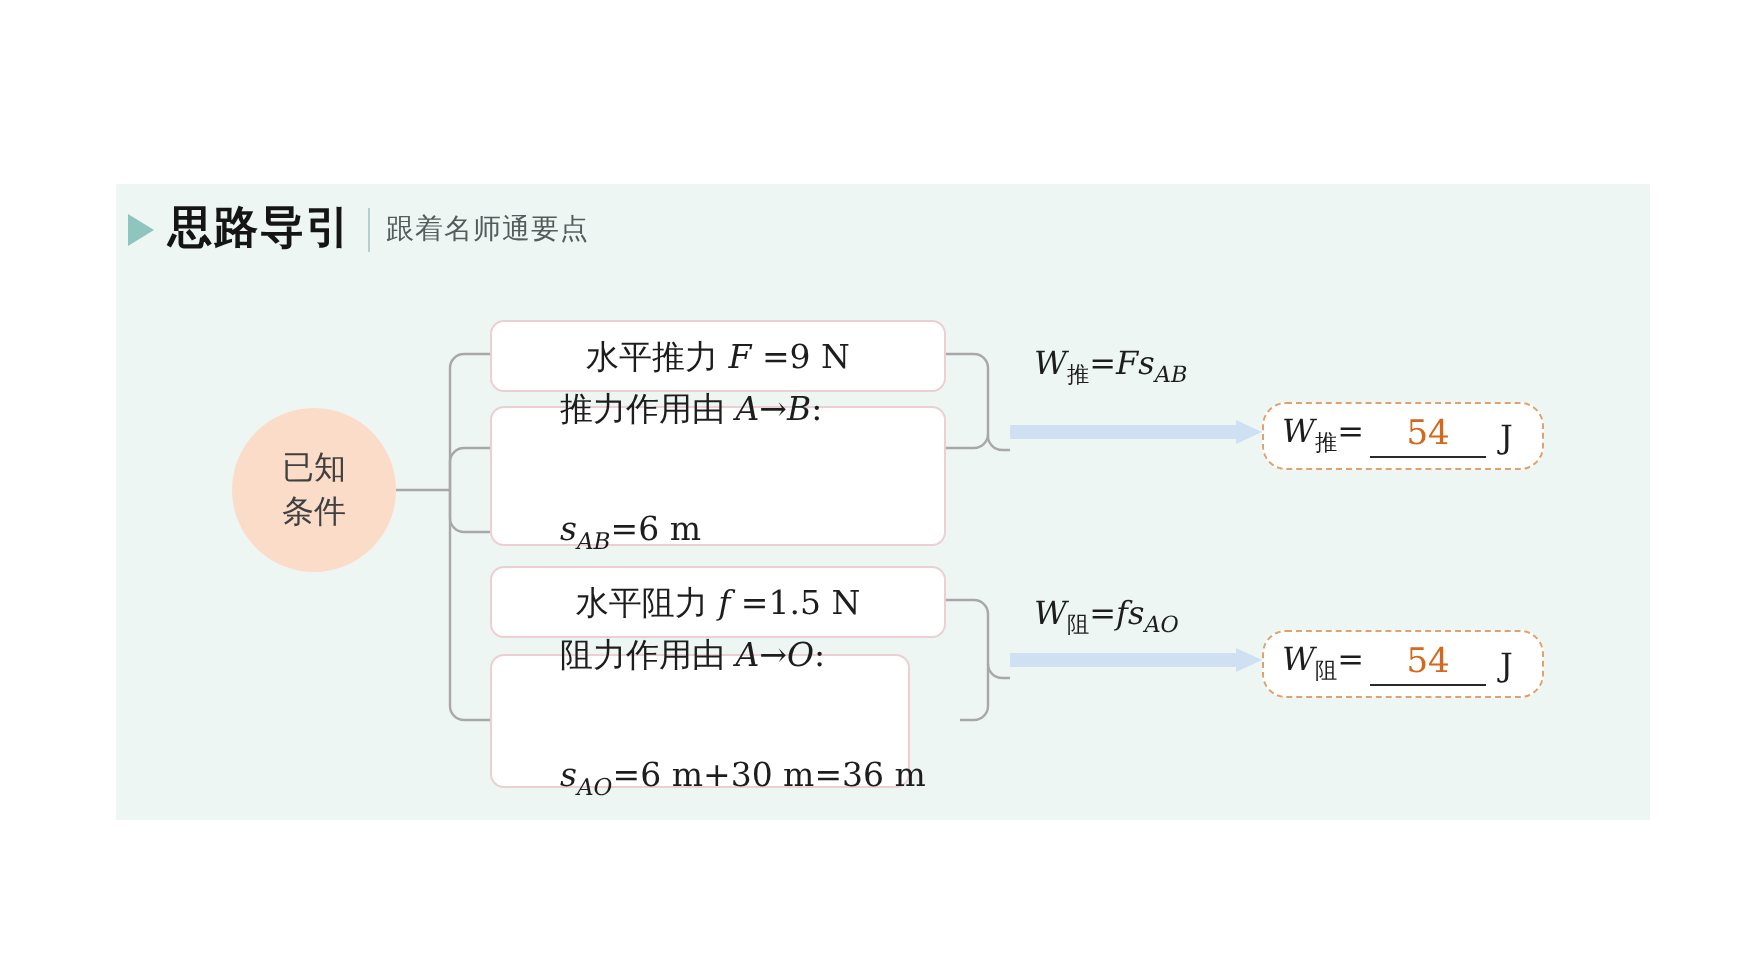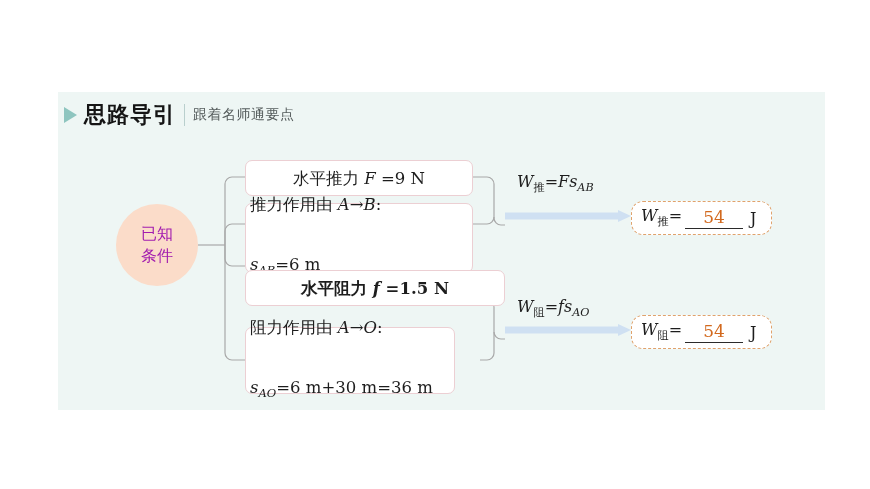--- a/index.html
+++ b/index.html
@@ -59,21 +59,21 @@
   .circle {
     position: absolute;
     left: 116px; top: 204px;
     width: 82px; height: 82px;
     border-radius: 50%;
     background: #fbdcc9;
     display: flex;
     flex-direction: column;
     align-items: center;
     justify-content: center;
-    color: #a21caf;
+    color: #404040;
     font-size: 16px;
     line-height: 22px;
     font-family: "DejaVu Serif", serif;
   }
 
   
   .box {
     position: absolute;
     background: #ffffff;
     border: 1px solid #eccfd3;
@@ -81,24 +81,24 @@
     display: flex;
     flex-direction: column;
     justify-content: center;
     color: #1d1d1d;
     font-size: 16.5px;
     line-height: 25px;
     font-family: "DejaVu Serif", serif;
   }
   .box .ln { white-space: nowrap; }
   .box.center { align-items: center; }
-  .box.left-pad { padding-left: 4px; gap: 35px; }
+  .box.left-pad { padding-left: 34px; gap: 35px; }
   .box1 { left: 245px; top: 160px; width: 228px; height: 36px; }
   .box2 { left: 245px; top: 203px; width: 228px; height: 70px; }
-  .box3 { left: 245px; top: 270px; width: 260px; height: 36px; font-weight: bold; }
+  .box3 { left: 245px; top: 283px; width: 228px; height: 36px; }
   .box4 { left: 245px; top: 327px; width: 210px; height: 67px; }
 
   i.v { font-family: "DejaVu Serif", serif; font-style: italic; }
   sub { font-size: 0.7em; font-style: italic; }
 
   
   svg.wires { position: absolute; left: 0; top: 0; width: 870px; height: 489px; overflow: visible; }
 
   
   .formula {

